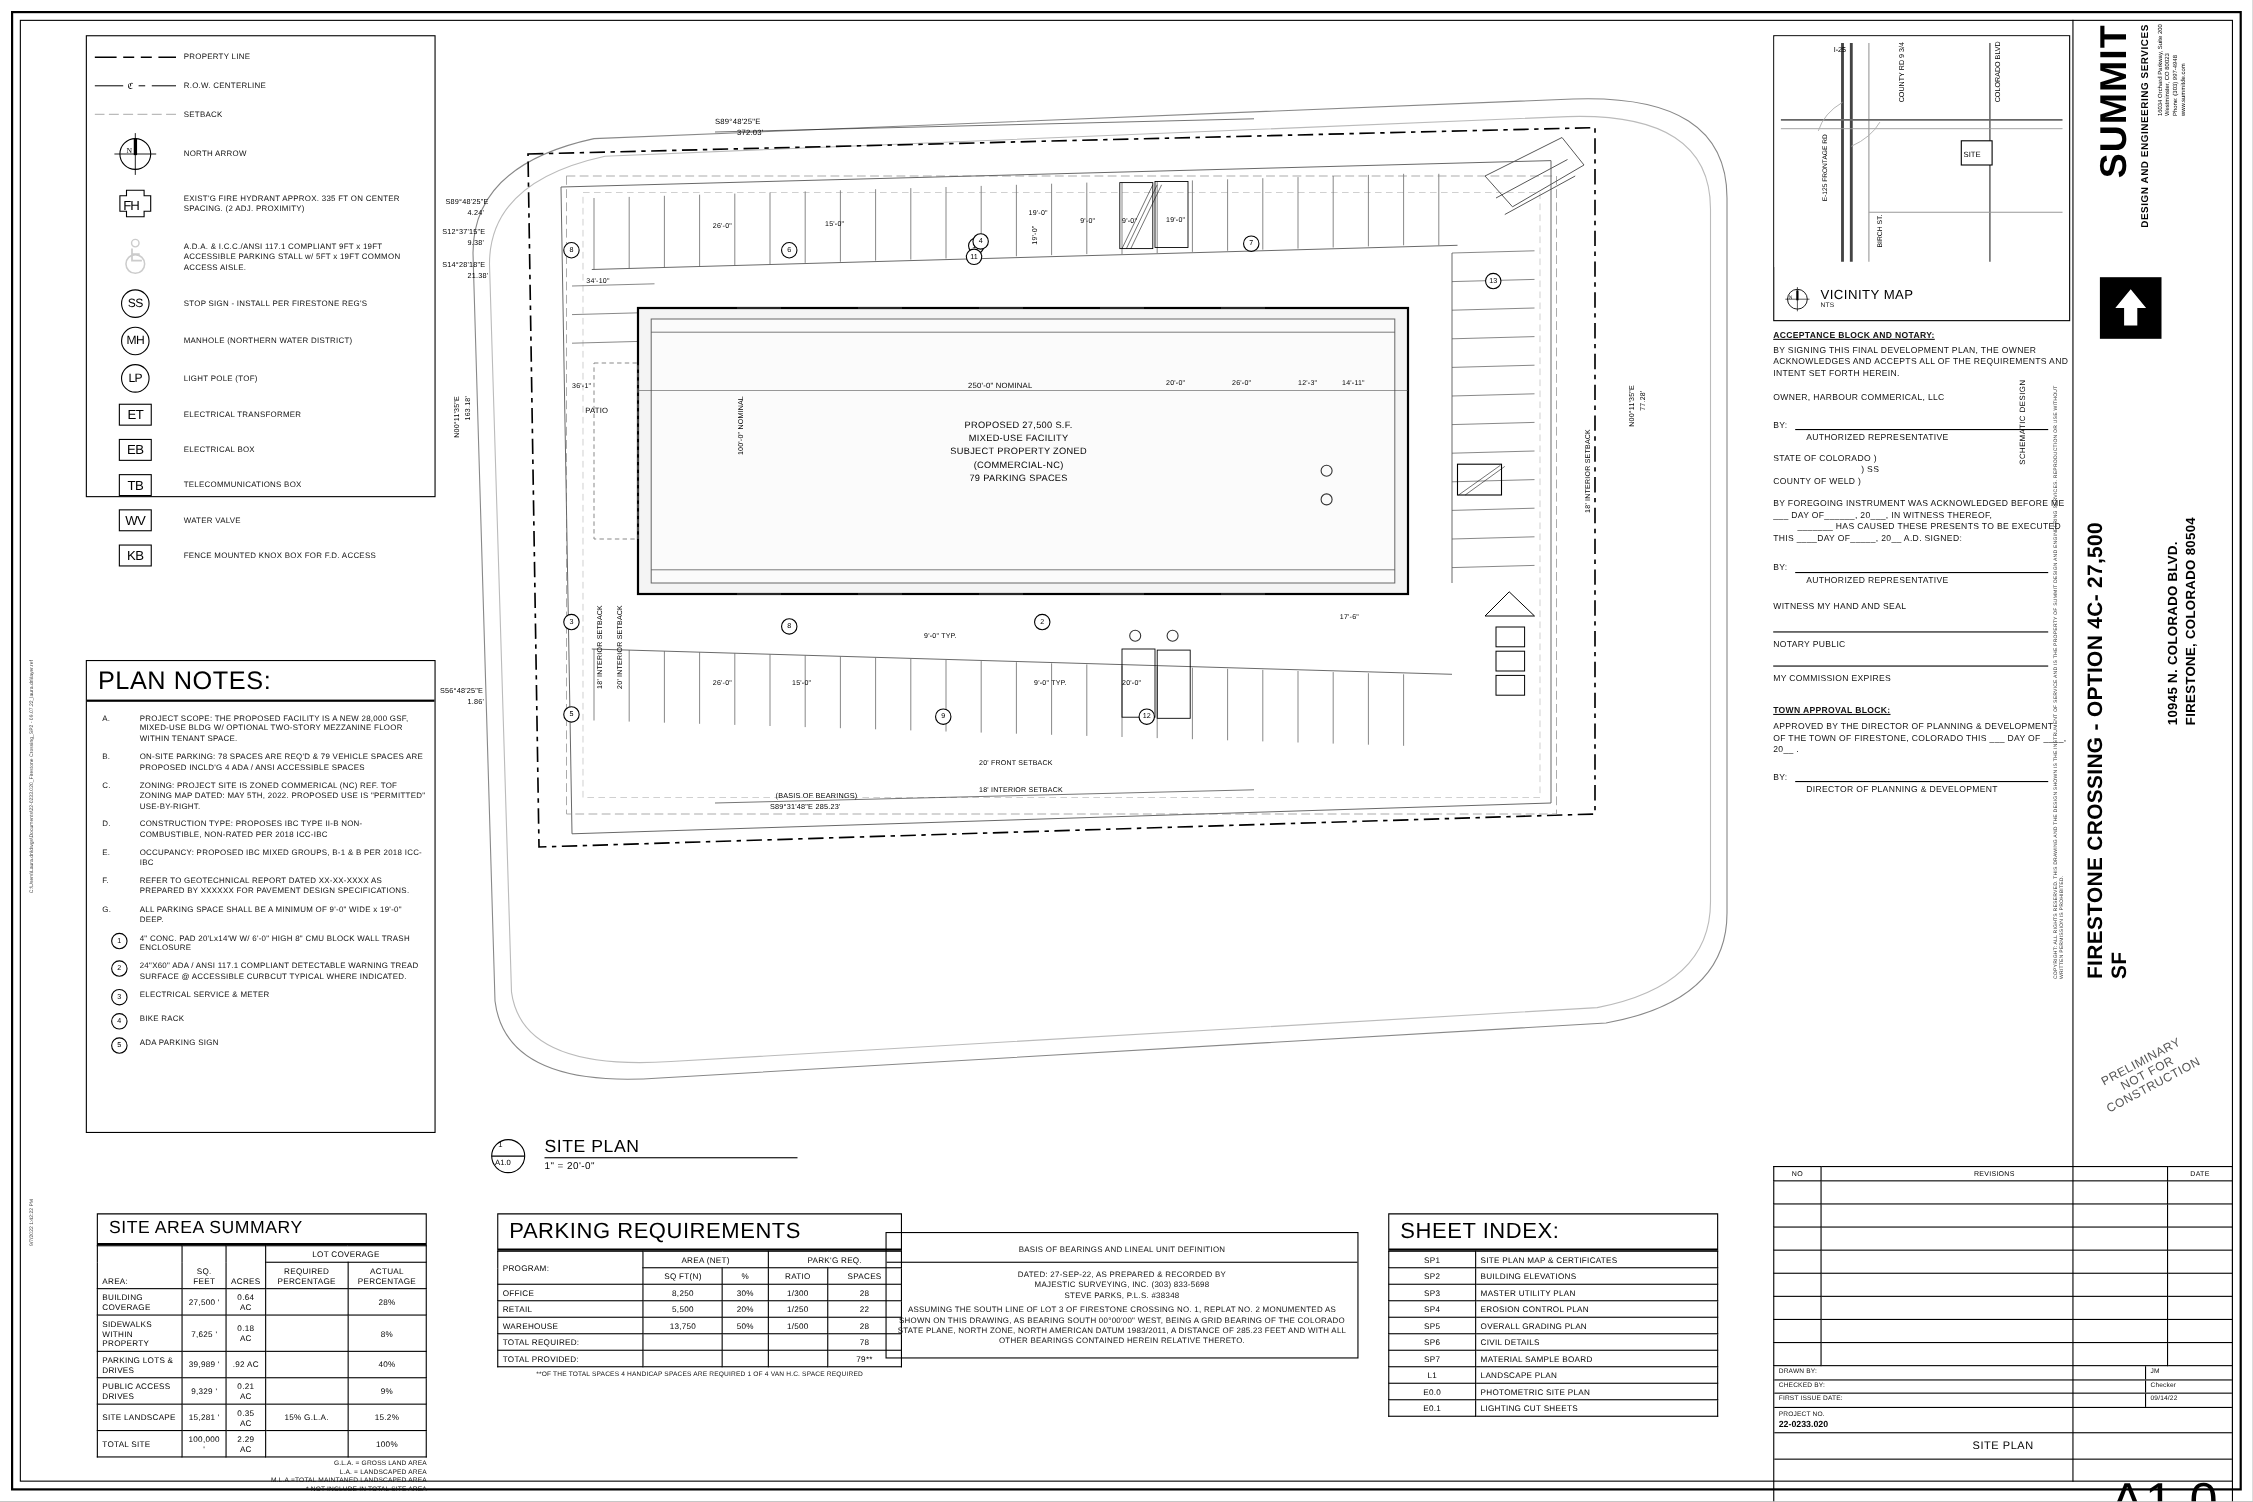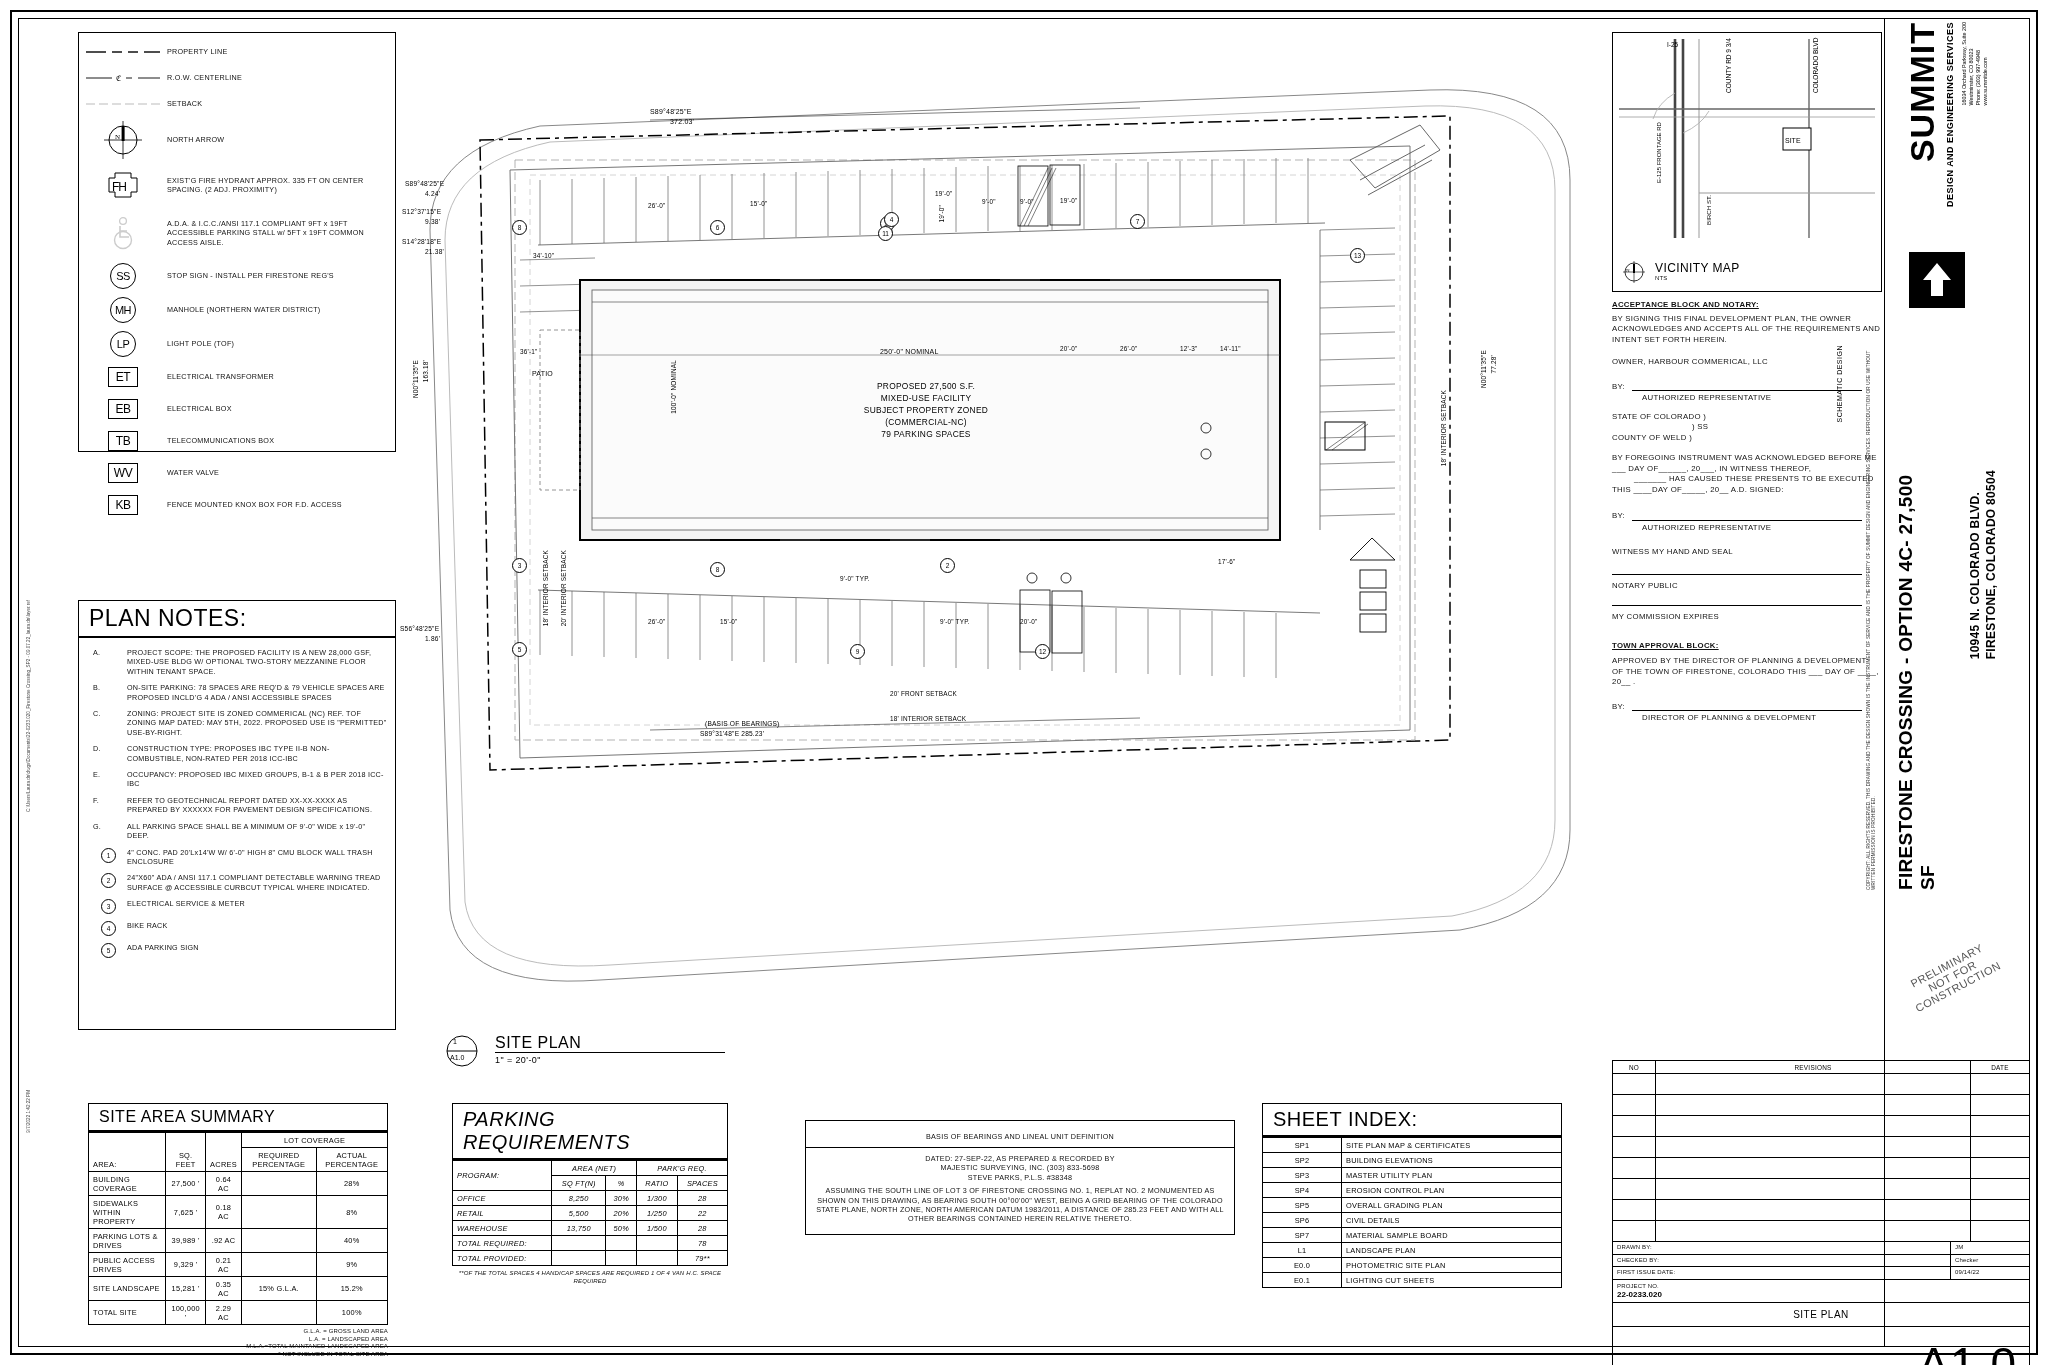--- a/index.html
+++ b/index.html
@@ -34,21 +34,21 @@
   .note-key{width:34px;flex:none;padding-left:14px;}
   .note-body{flex:1;padding-right:8px;}
   .numkey{width:13px;height:13px;border:1px solid #000;border-radius:50%;display:flex;align-items:center;justify-content:center;font-size:6.5px;margin-left:8px;}
 
   
   table{border-collapse:collapse;width:100%;}
   td,th{border:1px solid #000;font-size:7.4px;letter-spacing:.25px;padding:2.5px 4px;font-weight:400;text-align:center;}
   td.l{text-align:left;}
 
   #areasum{left:88px;top:1103px;width:300px;}
-  #parkreq{left:452px;top:1103px;width:276px;font-style:italic;}
+  #parkreq{left:452px;top:1103px;width:368px;}
   #sheetidx{left:1262px;top:1103px;width:300px;}
   #bearings{left:805px;top:1100px;width:430px;}
   #logobox{left:1905px;top:22px;width:125px;height:290px;}
   .vert{writing-mode:vertical-rl;transform:rotate(180deg);}
 
   #vicinity{left:1612px;top:32px;width:270px;height:260px;}
   #accept{left:1612px;top:300px;width:270px;height:530px;}
   #projtitle{left:1895px;top:470px;width:135px;height:420px;}
   #revbox{left:1612px;top:1060px;width:418px;height:285px;}
 

